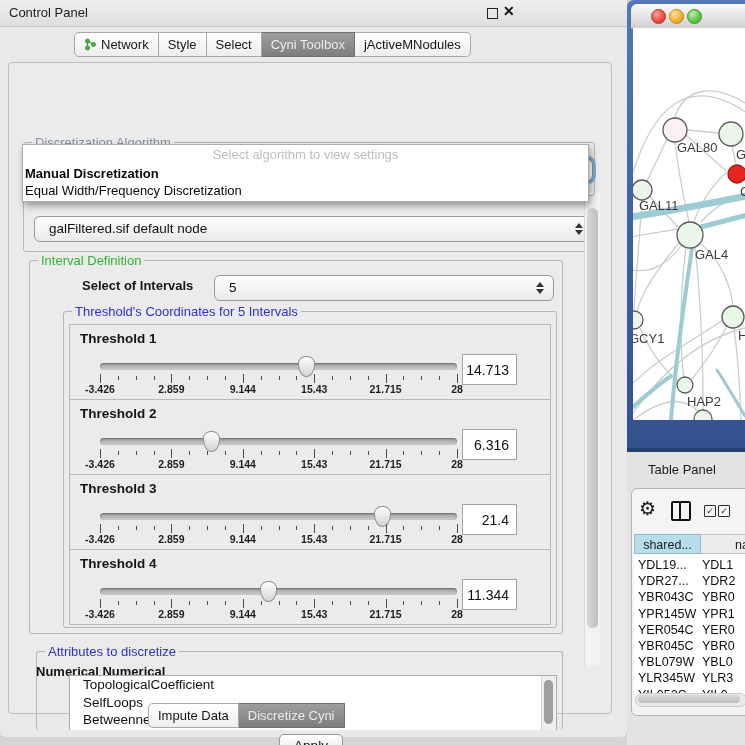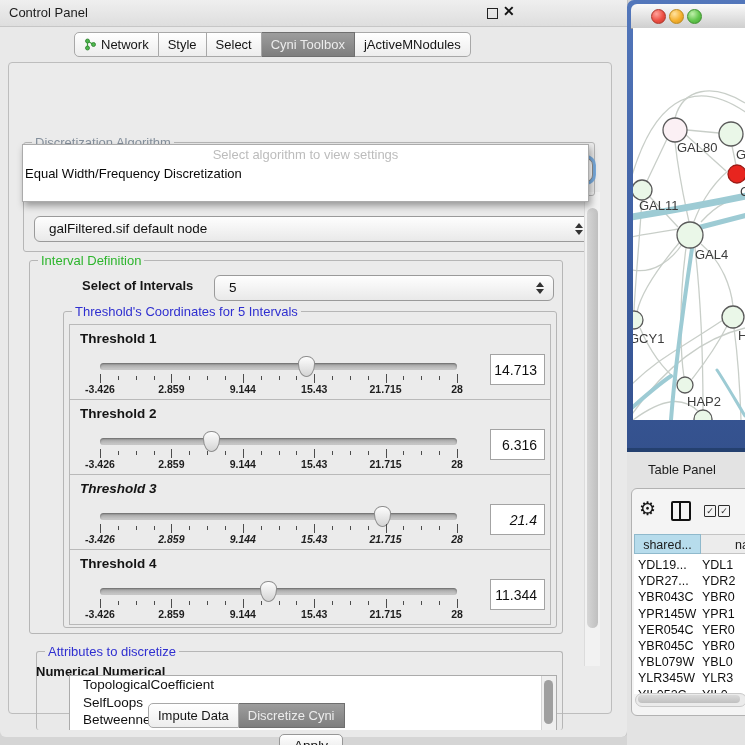--- a/index.html
+++ b/index.html
@@ -75,21 +75,21 @@
       background:linear-gradient(#9f9f9f,#cdcdcd);box-shadow:inset 0 1px 2px rgba(0,0,0,.35);}
   .sl-thumb{position:absolute;top:31px;width:15px;height:19px;border:1px solid #8e8e8e;
       background:linear-gradient(#fdfdfd,#d4d4d4);border-radius:48% 48% 52% 52%/36% 36% 64% 64%;}
   .tick-strip{position:absolute;left:30px;top:49px;width:357px;height:10px;}
   .tick{position:absolute;top:0;width:1px;background:#4c4c4c;}
   .tick.minor{height:4px;top:2px;}
   .tick.major{height:9px;}
   .scale-row{position:absolute;left:30px;top:58px;width:357px;height:12px;font-size:10.5px;
       font-weight:600;color:#1d1d1d;}
   .scale-row span{position:absolute;width:46px;margin-left:-23px;text-align:center;}
-  .val-box{position:absolute;left:420px;top:29px;width:55px;height:31px;background:#fff;
+  .val-box{position:absolute;left:392px;top:29px;width:55px;height:31px;background:#fff;
       border:1px solid #a3a3a3;font-size:14px;color:#101010;text-align:right;line-height:31px;
       padding-right:7px;box-sizing:border-box;}
 
   #attr-group{left:27px;top:588px;width:525px;height:78px;border-bottom:none;}
   #attr-group>.grouplabel{color:#2f2fd0;}
   #num-attr{position:absolute;left:27px;top:601px;font-size:13px;font-weight:bold;color:#141414;}
   #attr-list{position:absolute;left:60px;top:612px;width:486px;height:54px;background:#fff;
       border:1px solid #ababab;border-bottom:none;overflow:hidden;}
   .attr-item{height:17.5px;line-height:17.5px;padding-left:13px;font-size:13.5px;color:#101010;}
   #list-sb{position:absolute;right:0;top:0;width:14px;height:54px;background:#efefef;border-left:1px solid #d5d5d5;}
@@ -175,20 +175,21 @@
 
   <div id="content">
 
     <div class="groupbox" id="alg-group">
       <span class="grouplabel">Discretization Algorithm</span>
     </div>
     <div id="alg-combo"></div>
 
     <div id="popup">
       <div class="prompt">Select algorithm to view settings</div>
+      <div class="opt bold">Manual Discretization</div>
       <div class="opt">Equal Width/Frequency Discretization</div>
     </div>
 
     <div class="groupbox" id="td-group">
       <span class="grouplabel">Table Data</span>
       <div class="combo" style="left:10px;top:21px;width:557px;height:24px;">
         <span class="ctext">galFiltered.sif default node</span>
         <span class="spinner"></span>
       </div>
     </div>
@@ -271,21 +272,21 @@
           <div class="scale-row">
               <span style="left: 0px;">-3.426</span>
               <span style="left: 71.4px;">2.859</span>
               <span style="left: 142.8px;">9.144</span>
               <span style="left: 214.2px;">15.43</span>
               <span style="left: 285.6px;">21.715</span>
               <span style="left: 357px;">28</span>
             </div>
           <div class="val-box">6.316</div>
         </div>
-        <div class="thr-panel" style="top:162px;font-style:italic;">
+        <div class="thr-panel" style="top:162px;">
           <span class="thr-label">Threshold 3</span>
           <div class="sl-track"></div>
           <div class="sl-thumb" style="left: 304.03px;"></div>
           <div class="tick-strip">
               <div class="tick major" style="left: 0px;"></div>
               <div class="tick minor" style="left: 17.85px;"></div>
               <div class="tick minor" style="left: 35.7px;"></div>
               <div class="tick minor" style="left: 53.55px;"></div>
               <div class="tick major" style="left: 71.4px;"></div>
               <div class="tick minor" style="left: 89.25px;"></div>

